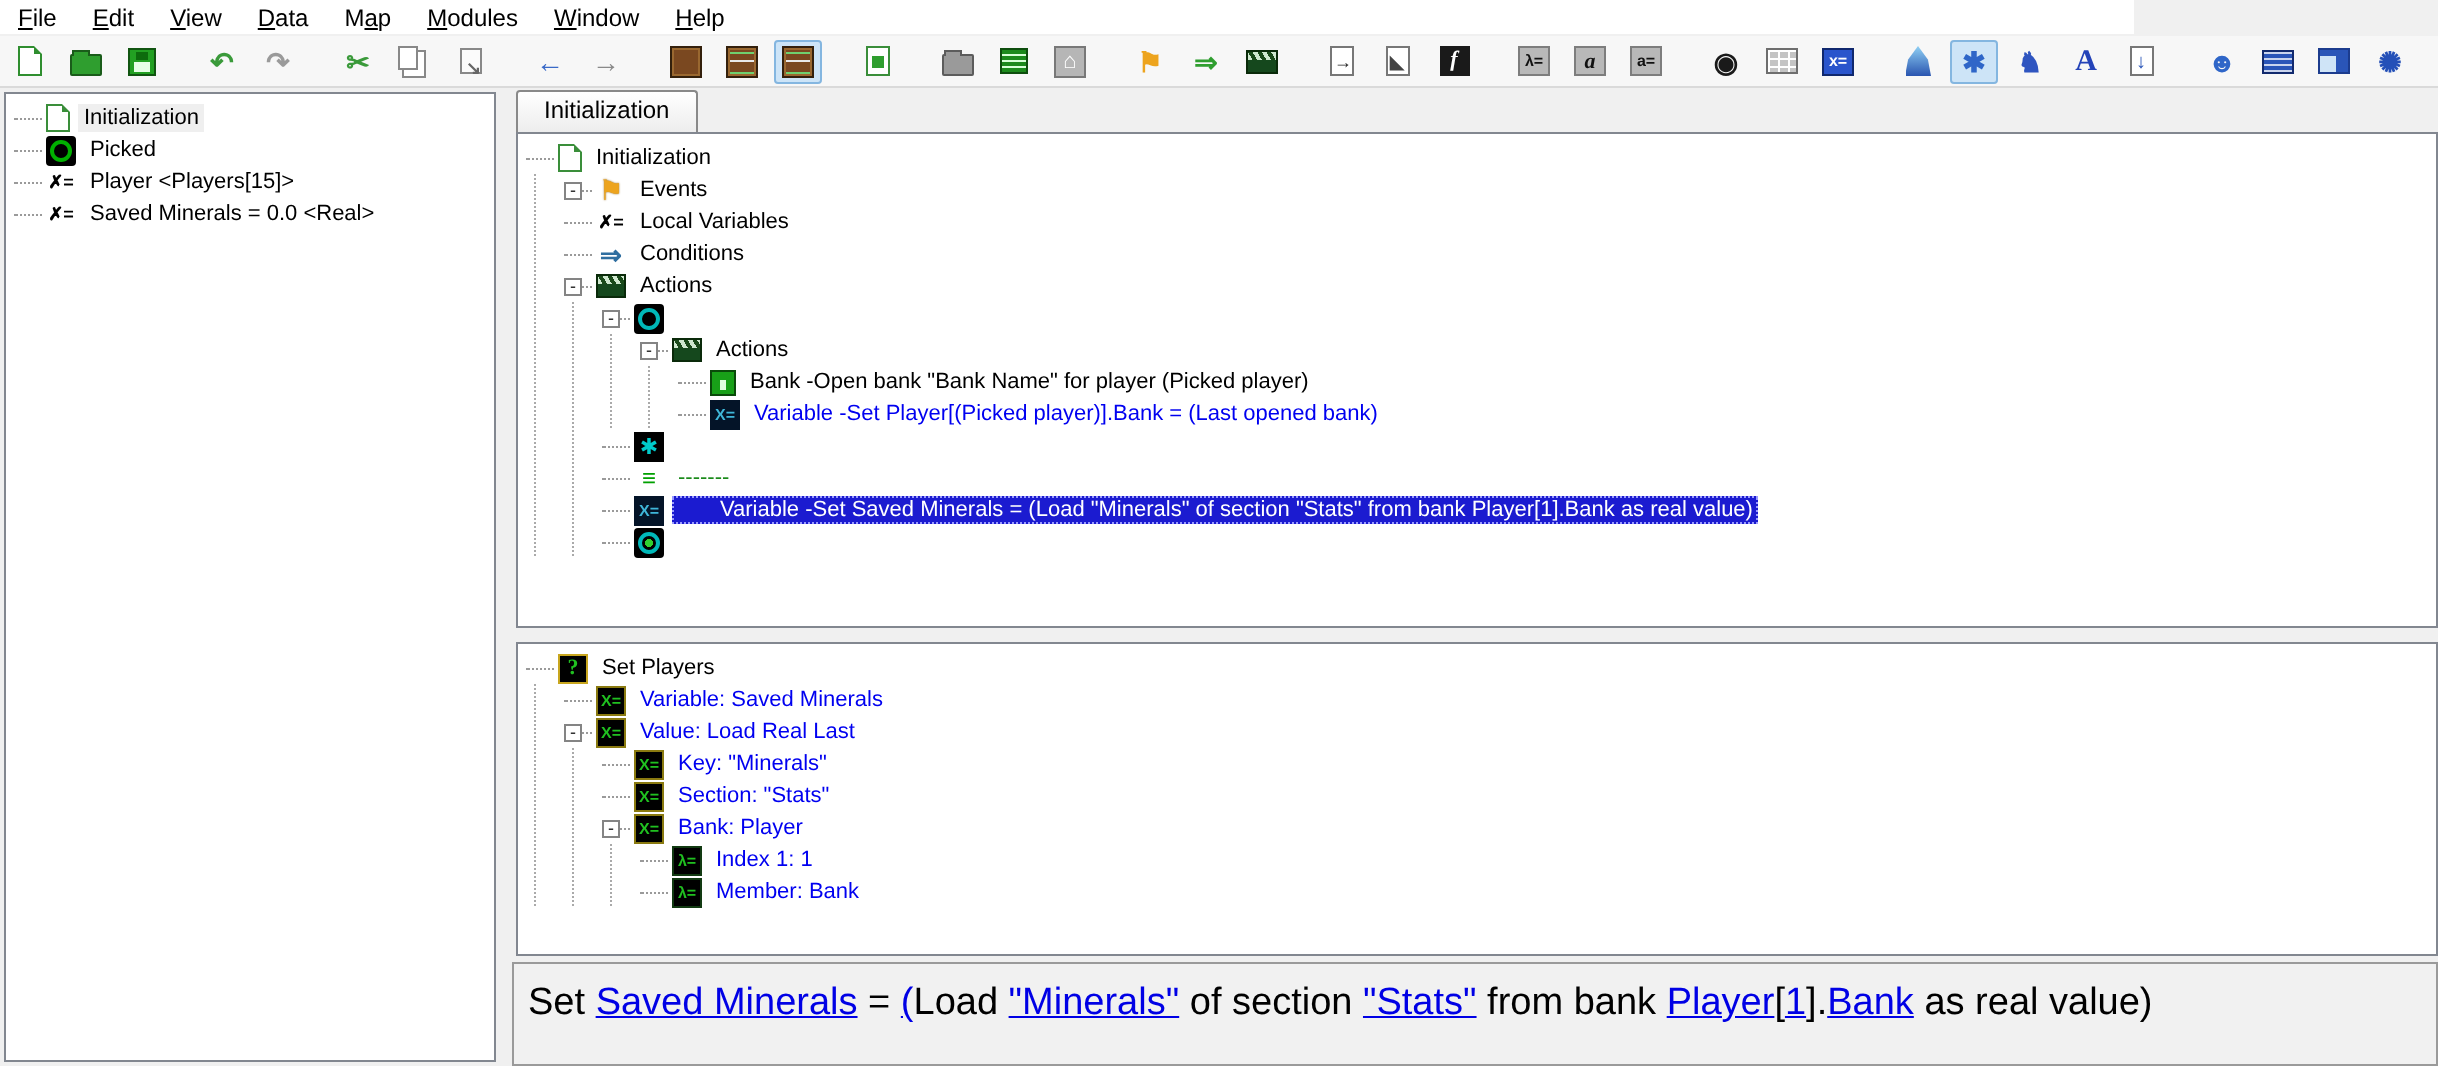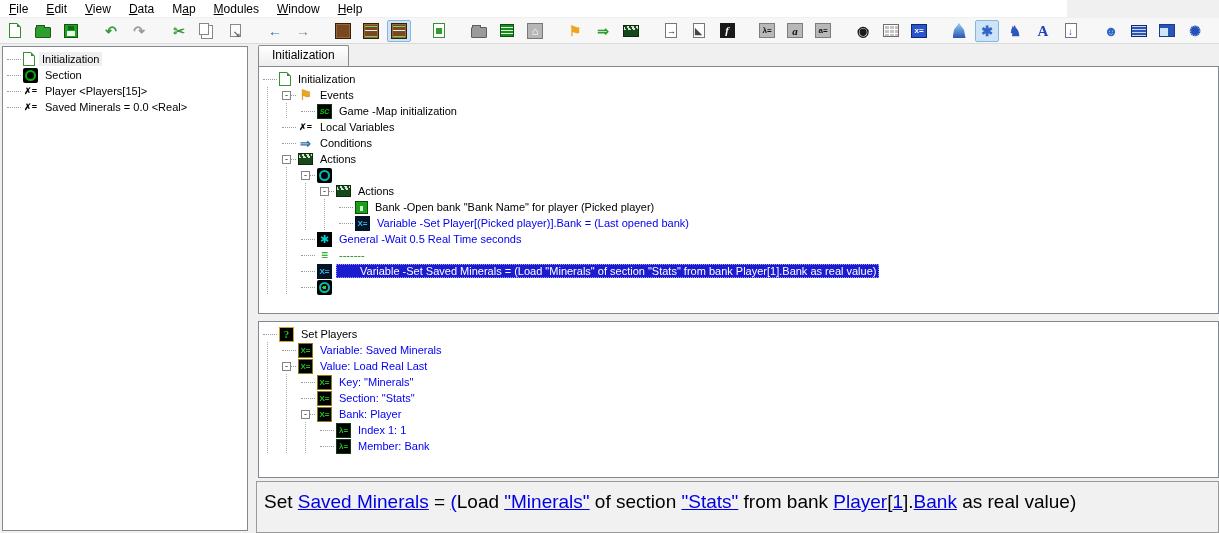--- a/index.html
+++ b/index.html
@@ -246,21 +246,21 @@
   <div id="left-panel" class="panel">
     <div class="tree-body" id="left-tree">
         <div class="trow">
           <span class="hdots"></span>
           <span class="ti ti-page"></span>
           <span class="tlabel leftsel">Initialization</span>
         </div>
         <div class="trow">
           <span class="hdots"></span>
           <span class="ti ti-trigger"></span>
-          <span class="tlabel">Section</span>
+          <span class="tlabel">Picked</span>
         </div>
         <div class="trow">
           <span class="hdots"></span>
           <span class="ti ti-xeq-black">✗=</span>
           <span class="tlabel">Player &lt;Players[15]&gt;</span>
         </div>
         <div class="trow">
           <span class="hdots"></span>
           <span class="ti ti-xeq-black">✗=</span>
           <span class="tlabel">Saved Minerals = 0.0 &lt;Real&gt;</span>
@@ -281,27 +281,20 @@
         </div>
         <div class="trow">
           <span class="ind"></span>
           <span class="expbox">-</span>
           <span class="hdots short"></span>
           <span class="ti ti-flag">⚑</span>
           <span class="tlabel">Events</span>
         </div>
         <div class="trow">
           <span class="ind"></span>
-          <span class="ind"></span>
-          <span class="hdots"></span>
-          <span class="ti ti-game">SC</span>
-          <span class="tlabel">Game -Map initialization</span>
-        </div>
-        <div class="trow">
-          <span class="ind"></span>
           <span class="hdots"></span>
           <span class="ti ti-xeq-black">✗=</span>
           <span class="tlabel">Local Variables</span>
         </div>
         <div class="trow">
           <span class="ind"></span>
           <span class="hdots"></span>
           <span class="ti ti-cond">⇒</span>
           <span class="tlabel">Conditions</span>
         </div>
@@ -344,21 +337,20 @@
           <span class="ind"></span>
           <span class="hdots"></span>
           <span class="ti ti-xeq-dark">X=</span>
           <span class="tlabel c-blue">Variable -Set Player[(Picked player)].Bank = (Last opened bank)</span>
         </div>
         <div class="trow">
           <span class="ind"></span>
           <span class="ind"></span>
           <span class="hdots"></span>
           <span class="ti ti-gear">✱</span>
-          <span class="tlabel c-blue">General -Wait 0.5 Real Time seconds</span>
         </div>
         <div class="trow">
           <span class="ind"></span>
           <span class="ind"></span>
           <span class="hdots"></span>
           <span class="ti ti-comment">≡</span>
           <span class="tlabel c-green">-------</span>
         </div>
         <div class="trow">
           <span class="ind"></span>

